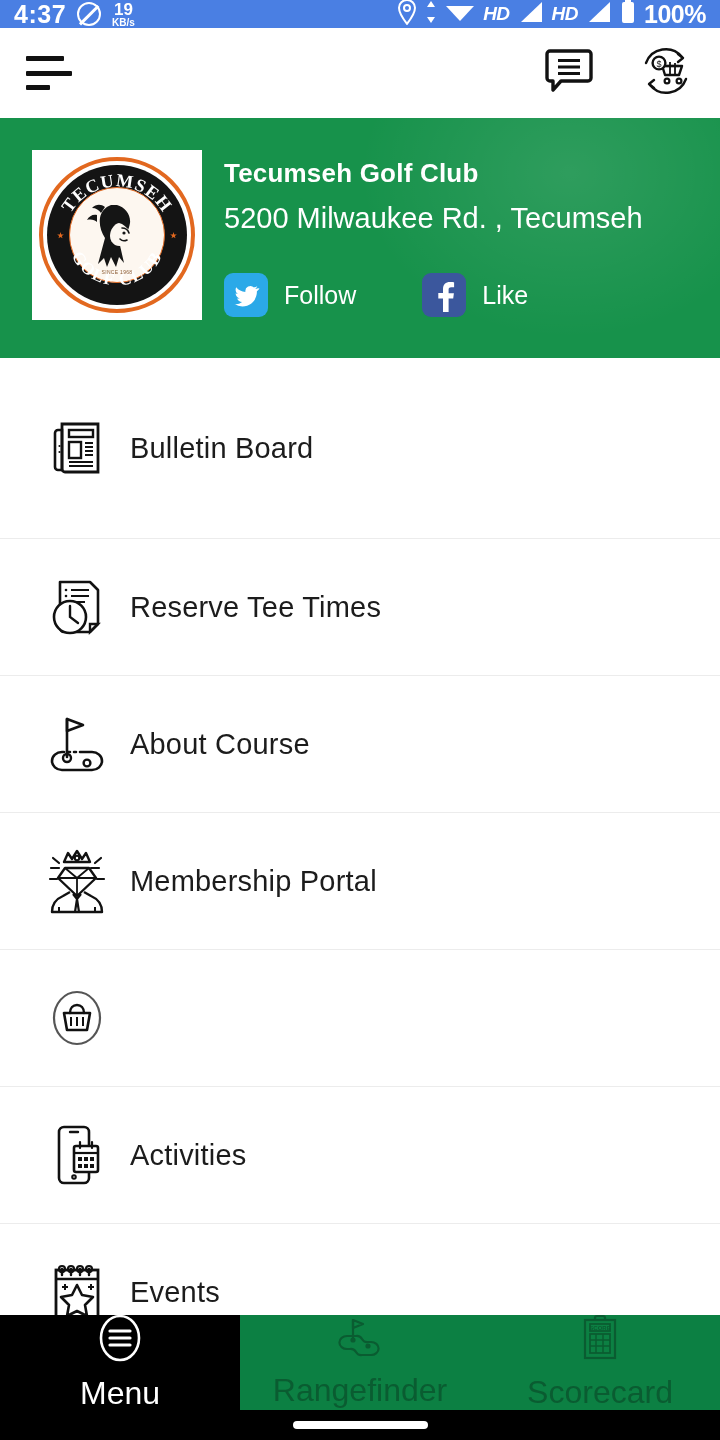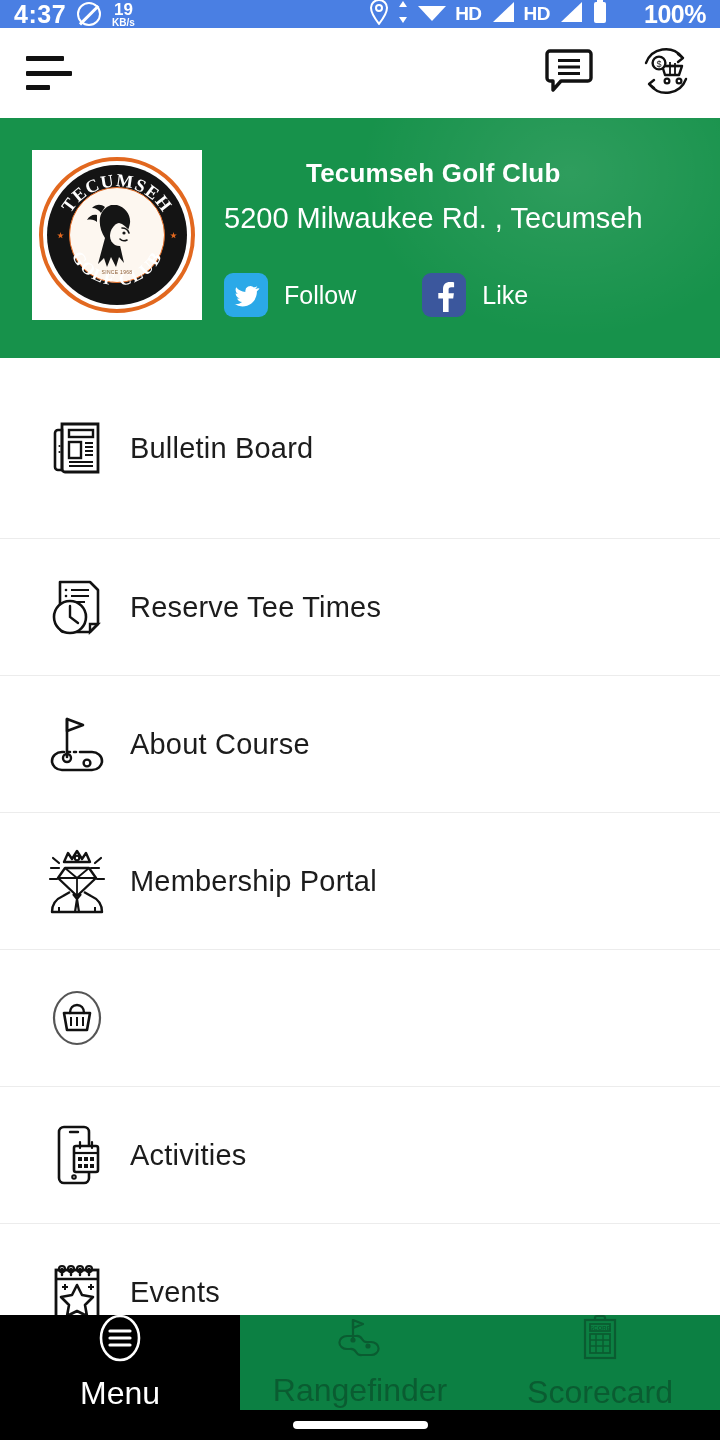--- a/index.html
+++ b/index.html
@@ -27,22 +27,22 @@
     line-height:1;
   }
   .sb-left{display:flex;align-items:center;gap:11px;}
   .sb-right{display:flex;align-items:center;gap:8px;margin-left:auto;}
   .dnd{width:24px;height:24px;border:2.5px solid #fff;border-radius:50%;position:relative;}
   .dnd:after{content:"";position:absolute;left:50%;top:-2px;width:2.5px;height:26px;
     background:#fff;transform:translateX(-50%) rotate(45deg);transform-origin:center;}
   .kbs{display:flex;flex-direction:column;align-items:center;line-height:1;}
   .kbs .n{font-size:17px;font-weight:bold;}
   .kbs .u{font-size:10px;font-weight:bold;}
-  .hdtxt{font-size:19px;font-weight:bold;letter-spacing:-.5px;}
-  .batt-pct{font-size:25px;font-weight:bold;letter-spacing:-.5px;margin-left:28px;}
+  .hdtxt{font-size:19px;font-weight:bold;letter-spacing:-.5px;font-style:italic;}
+  .batt-pct{font-size:25px;font-weight:bold;letter-spacing:-.5px;}
 
   
   #app-bar{
     height:90px;
     background:#fff;
     display:flex;
     align-items:center;
     padding:0 26px;
   }
   #hamburger{width:46px;height:34px;display:flex;flex-direction:column;justify-content:space-between;cursor:pointer;}
@@ -88,21 +88,21 @@
   }
   .logo-star{position:absolute;width:7px;height:7px;background:#e2681f;top:50%;margin-top:-3px;
     clip-path:polygon(50% 0,61% 35%,98% 35%,68% 57%,79% 91%,50% 70%,21% 91%,32% 57%,2% 35%,39% 35%);}
   .logo-star.l{left:14px;}
   .logo-star.r{right:14px;}
   .arc-txt{position:absolute;inset:0;z-index:3;}
   .logo-chief{position:absolute;z-index:2;left:50%;top:52%;transform:translate(-50%,-50%);}
   .logo-since{position:absolute;z-index:4;left:50%;bottom:34px;transform:translateX(-50%);
     font-size:5px;color:#8a5a33;letter-spacing:.3px;text-align:center;line-height:1.1;width:60px;}
 
-  .club-meta{padding-left:22px;padding-top:8px;text-align:center;}
+  .club-meta{padding-left:22px;padding-top:8px;}
   #club-name{color:#fff;font-size:26px;font-weight:bold;letter-spacing:.2px;}
   #club-address{color:#fff;font-size:29px;margin-top:13px;font-weight:400;}
   .social-row{display:flex;align-items:center;gap:66px;margin-top:38px;}
   .social{display:flex;align-items:center;gap:16px;cursor:pointer;}
   .social .chip{width:44px;height:44px;border-radius:9px;flex:none;display:flex;align-items:center;justify-content:center;}
   .social .lbl{color:#fff;font-size:25px;}
   .chip.tw{background:#2ba9e8;}
   .chip.fb{background:#3b579d;}
 
   

